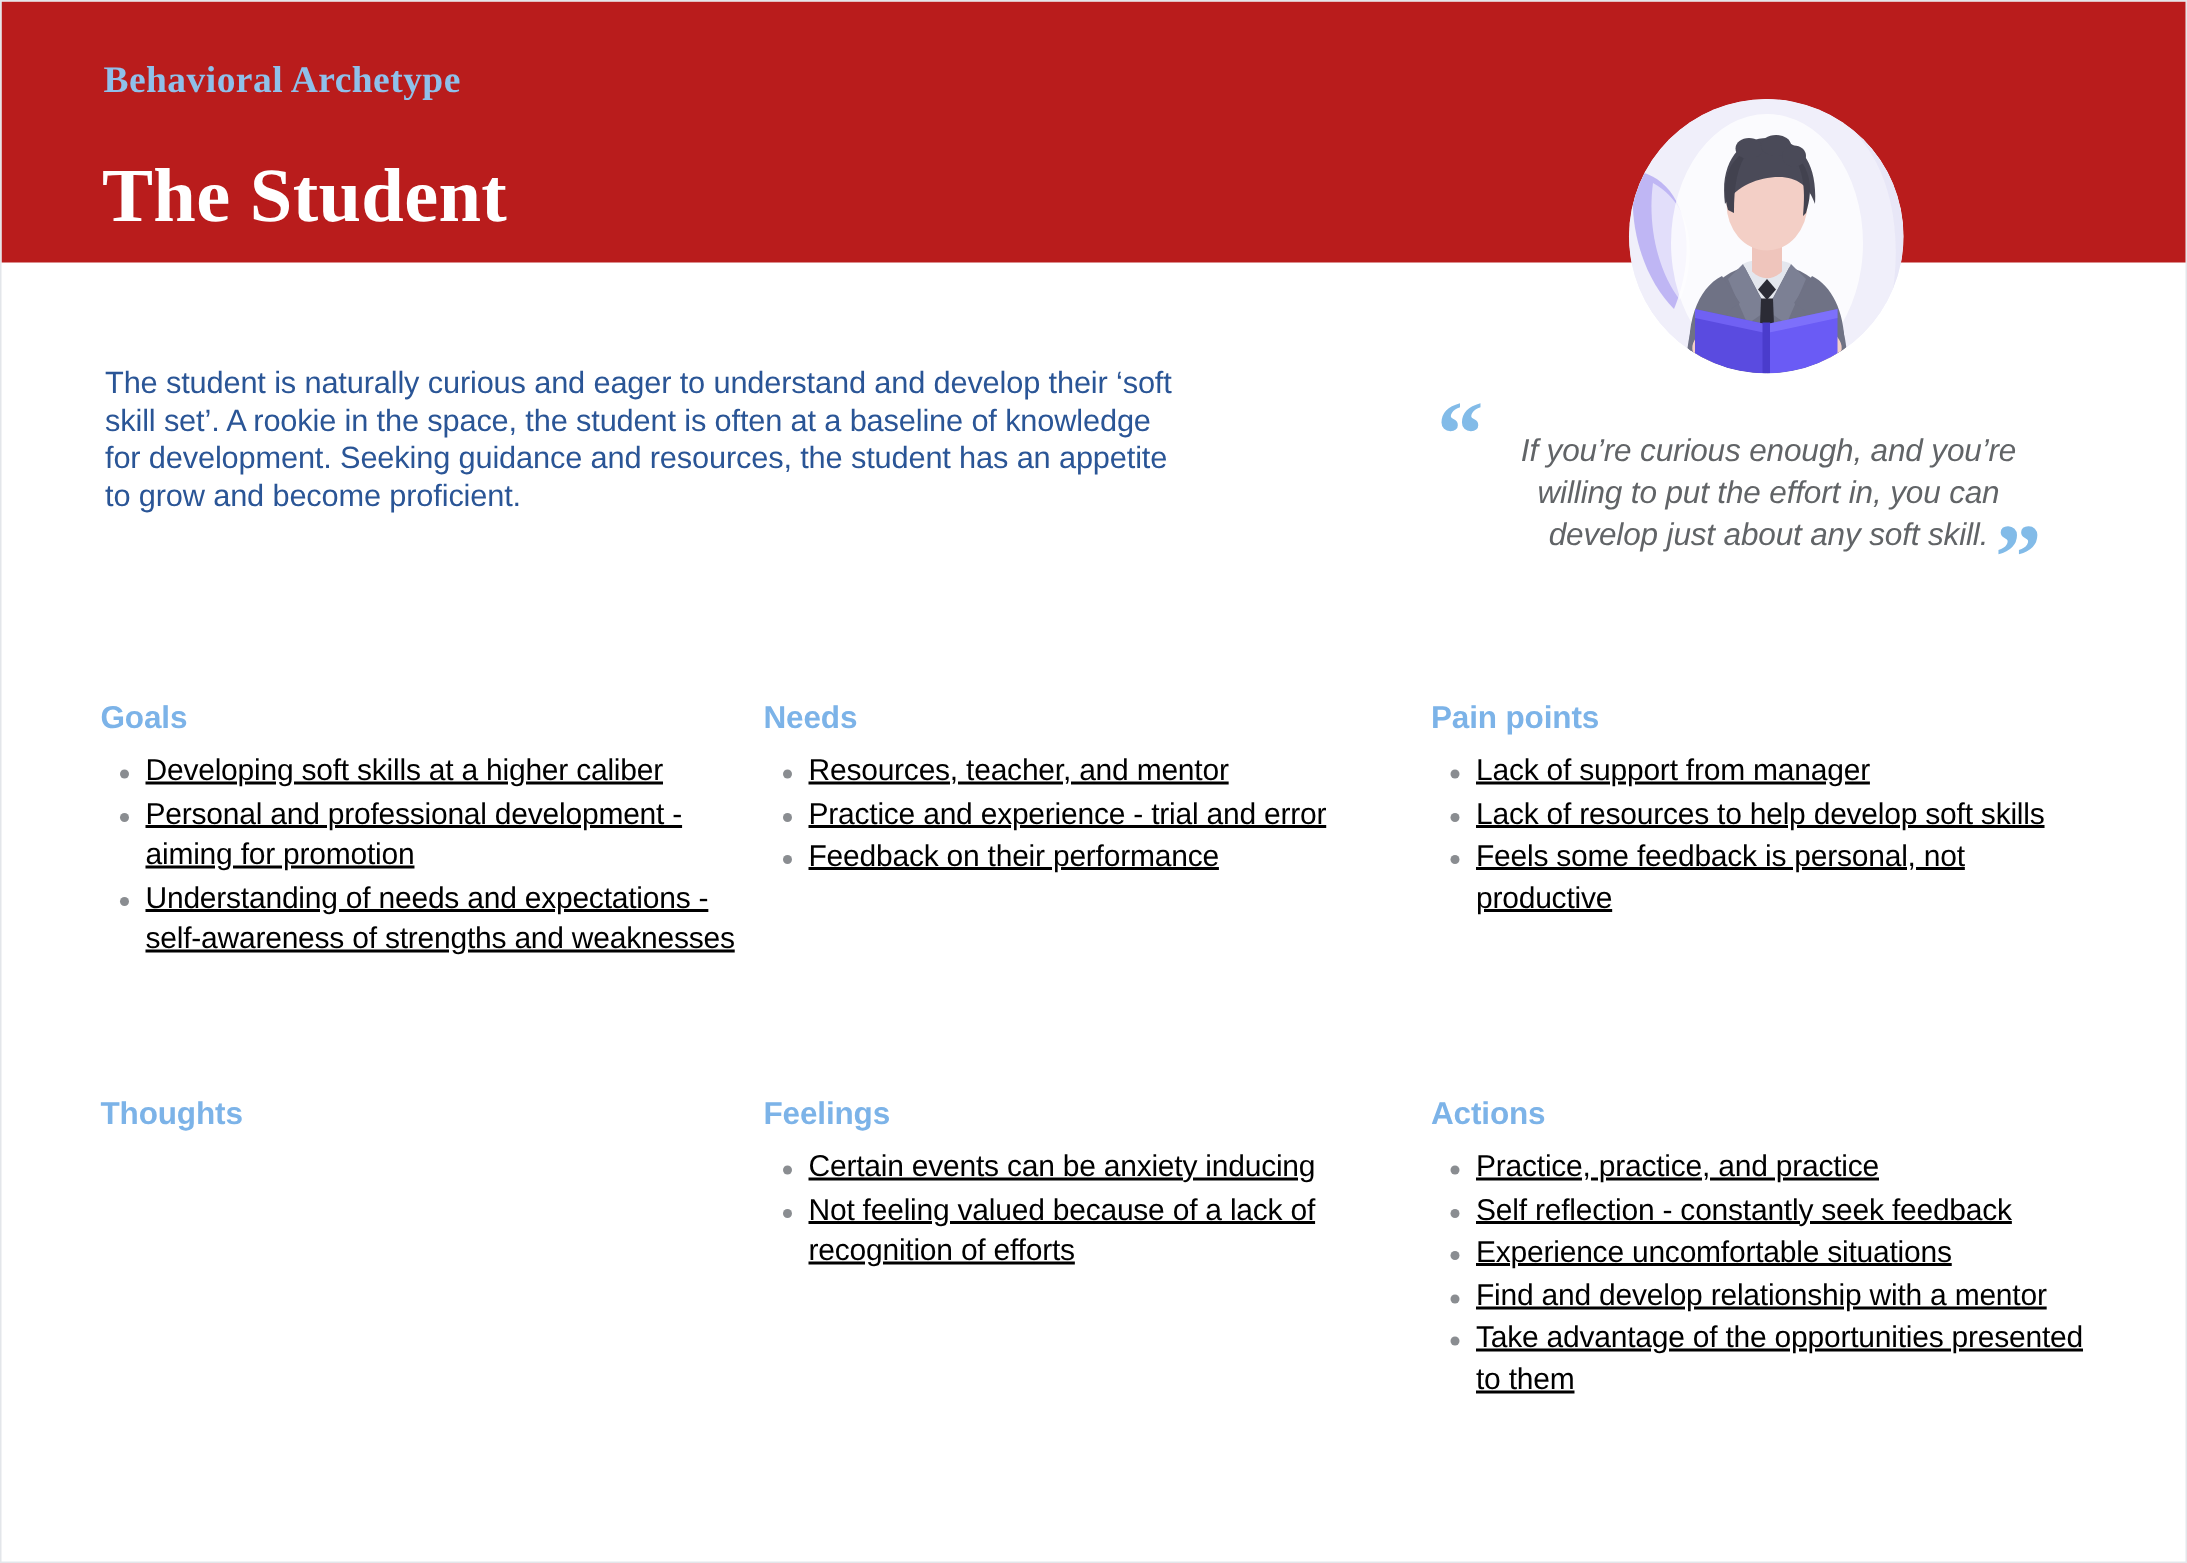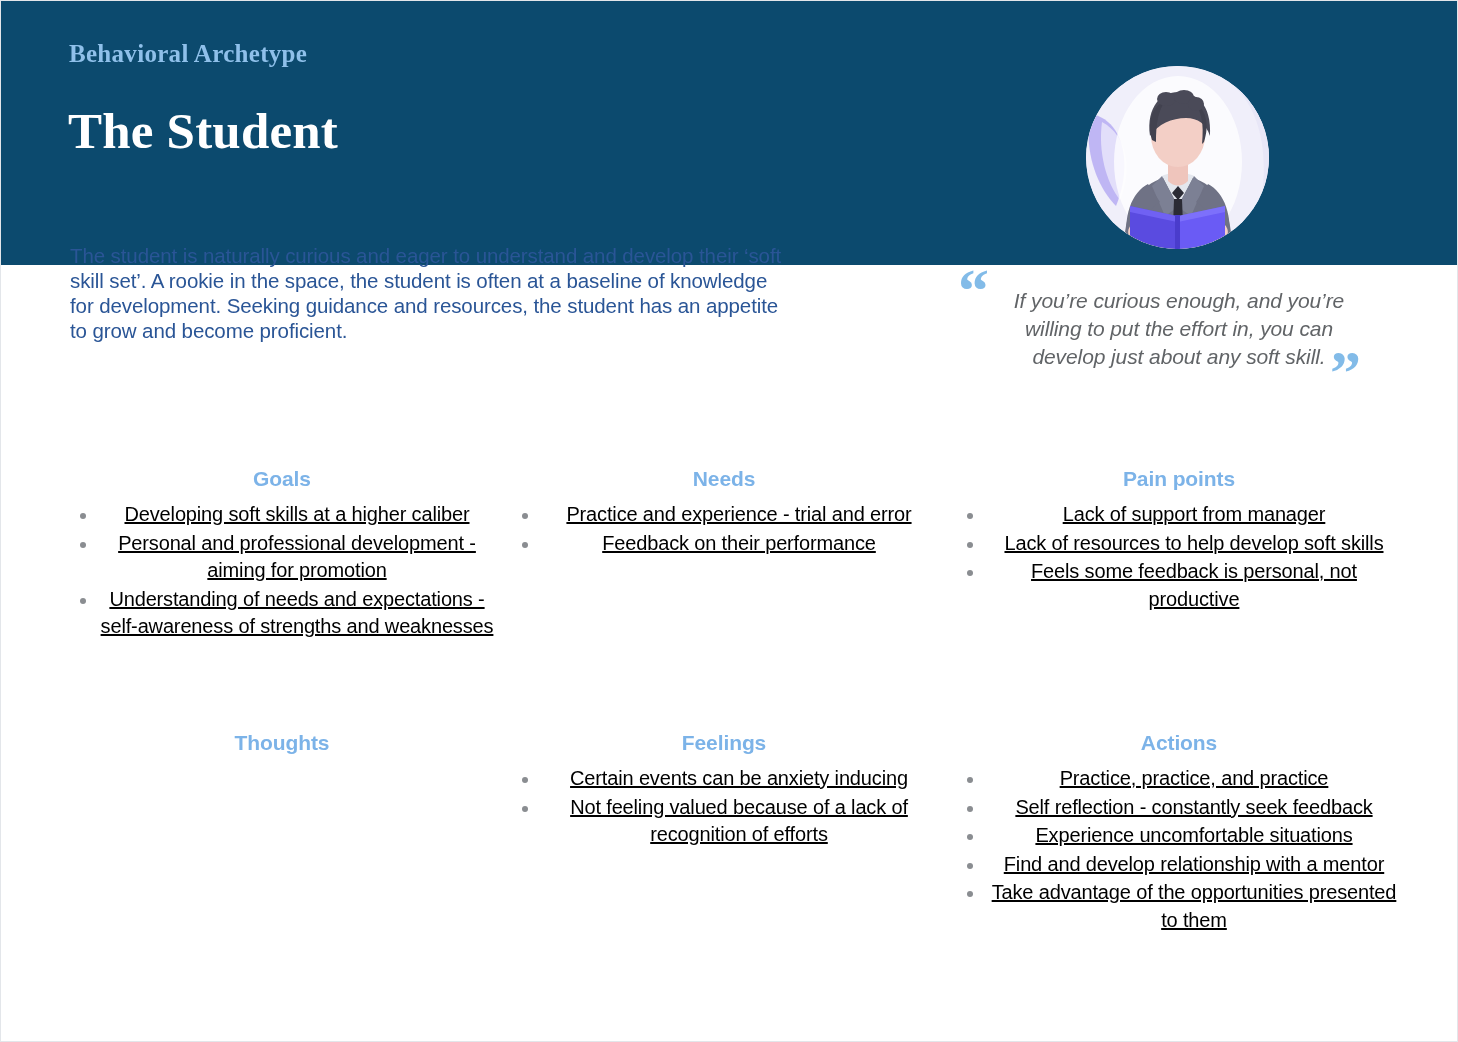--- a/index.html
+++ b/index.html
@@ -22,22 +22,22 @@
     box-sizing: border-box;
     border: 1px solid #e3e6ea;
   }
 
   
   .header-band {
     position: absolute;
     left: 0;
     top: 0;
     width: 1458px;
-    height: 264px;
-    background: #0c4a6e;
+    height: 174px;
+    background: #b91c1c;
     text-decoration: underline;
   }
   .header-eyebrow {
     position: absolute;
     left: 68px;
     top: 39px;
     font-family: "Liberation Serif", "DejaVu Serif", serif;
     font-weight: bold;
     font-size: 25px;
     letter-spacing: 0.3px;
@@ -116,21 +116,20 @@
   
   .sections {
     position: absolute;
     left: 0;
     top: 466px;
     width: 1458px;
   }
   .section-row {
     position: relative;
     width: 1458px;
-    text-align: center;
   }
   .section-row.row-1 { height: 264px; }
 
   .section-col {
     position: absolute;
     top: 0;
   }
   .col-a { left: 66px;  width: 430px; }
   .col-b { left: 508px; width: 430px; }
   .col-c { left: 953px; width: 450px; }
@@ -248,20 +247,21 @@
         <ul class="section-list">
           <li>Developing soft skills at a higher caliber</li>
           <li>Personal and professional development - aiming for promotion</li>
           <li>Understanding of needs and expectations - self-awareness of strengths and weaknesses</li>
         </ul>
       </div>
 
       <div class="section-col col-b">
         <h3 class="section-heading">Needs</h3>
         <ul class="section-list">
+          <li>Resources, teacher, and mentor</li>
           <li>Practice and experience - trial and error</li>
           <li>Feedback on their performance</li>
         </ul>
       </div>
 
       <div class="section-col col-c">
         <h3 class="section-heading">Pain points</h3>
         <ul class="section-list">
           <li>Lack of support from manager</li>
           <li>Lack of resources to help develop soft skills</li>

